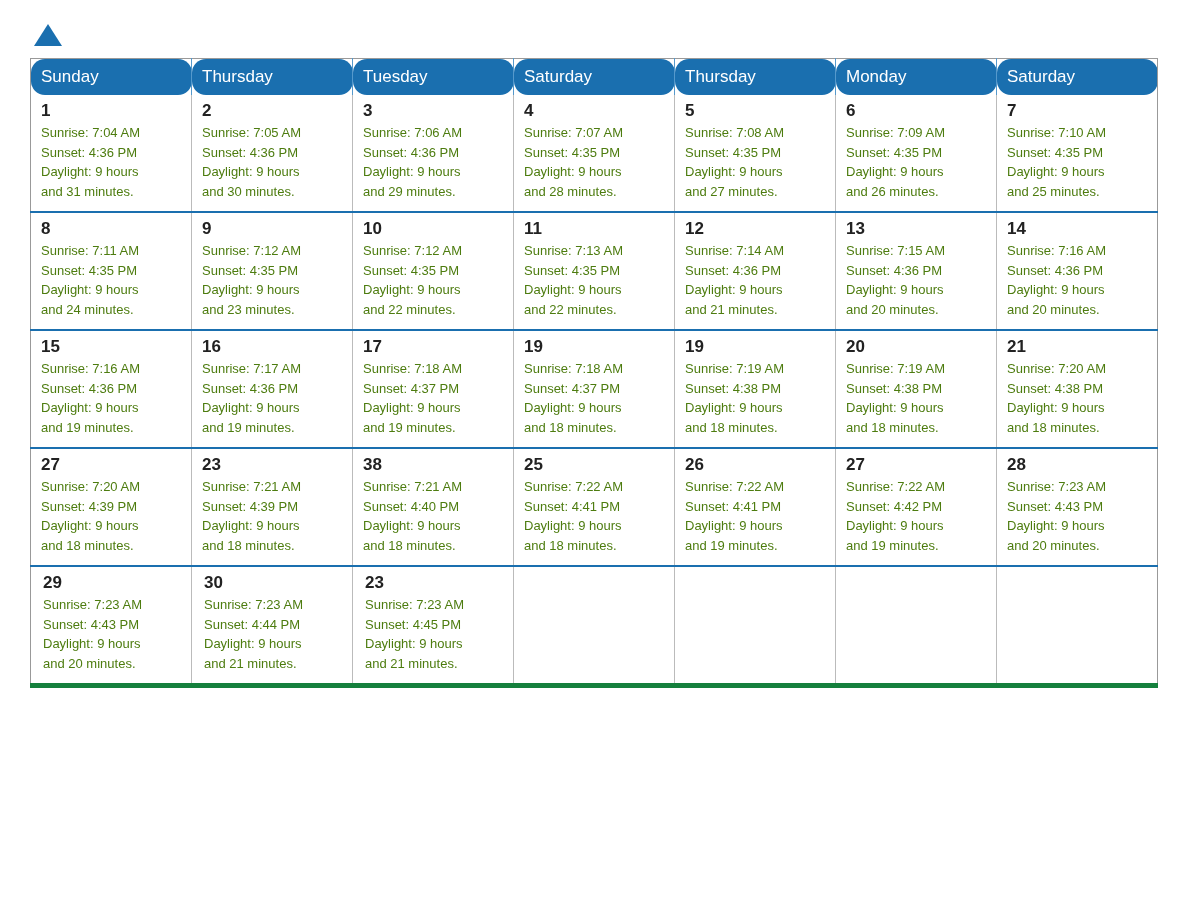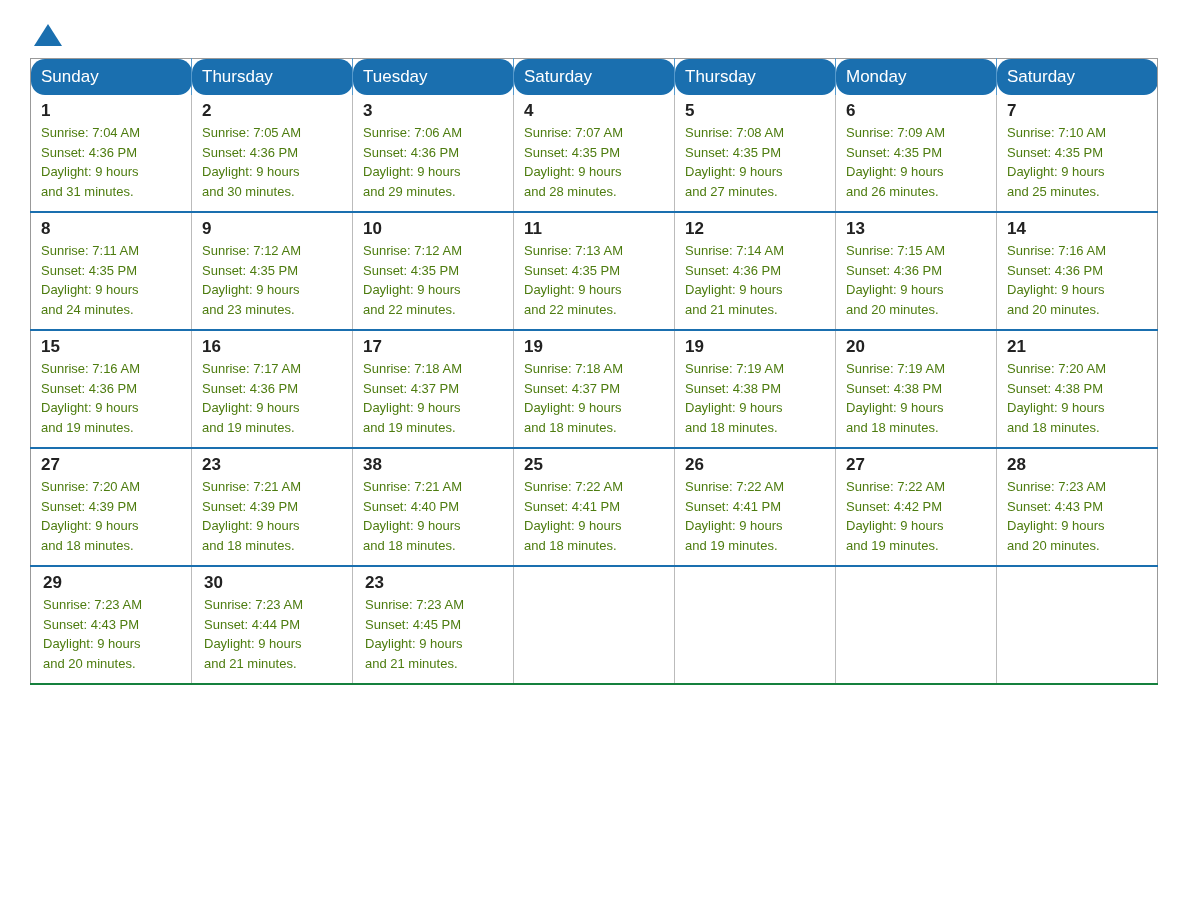--- a/index.html
+++ b/index.html
@@ -84,21 +84,21 @@
       padding: 6px 10px 10px 10px;
       border-right: 1px solid #bbb;
       border-bottom: 2px solid #1a6faf;
       width: 14.28%;
       min-height: 90px;
     }
     .calendar-table td:last-child {
       border-right: none;
     }
     .calendar-table tr:last-child td {
-      border-bottom: 2px solid #15803d;
+      border-bottom: 5px solid #15803d;
       padding-left: 12px;
     }
     .day-num {
       font-size: 17px;
       font-weight: bold;
       color: #222;
       display: block;
       margin-bottom: 2px;
     }
     .day-info {

